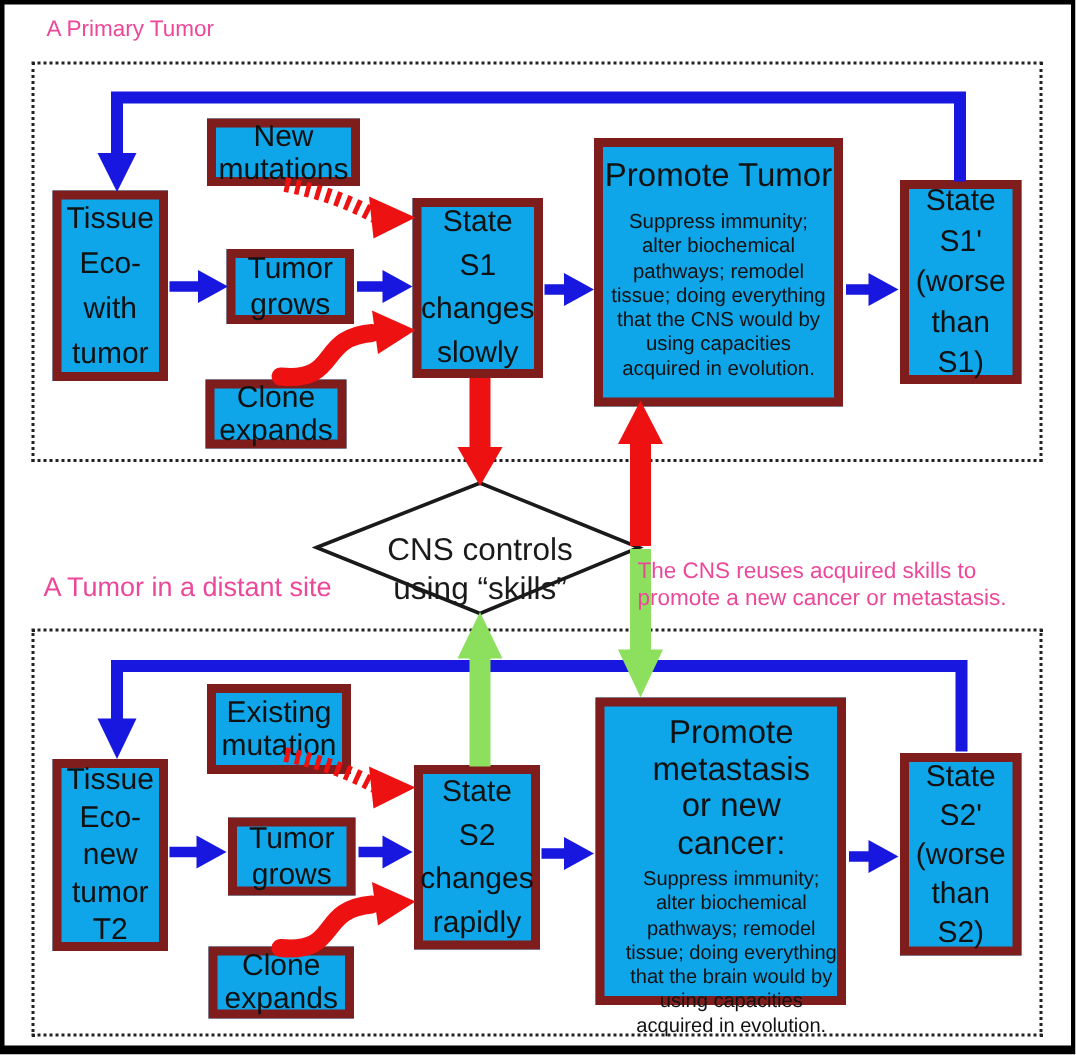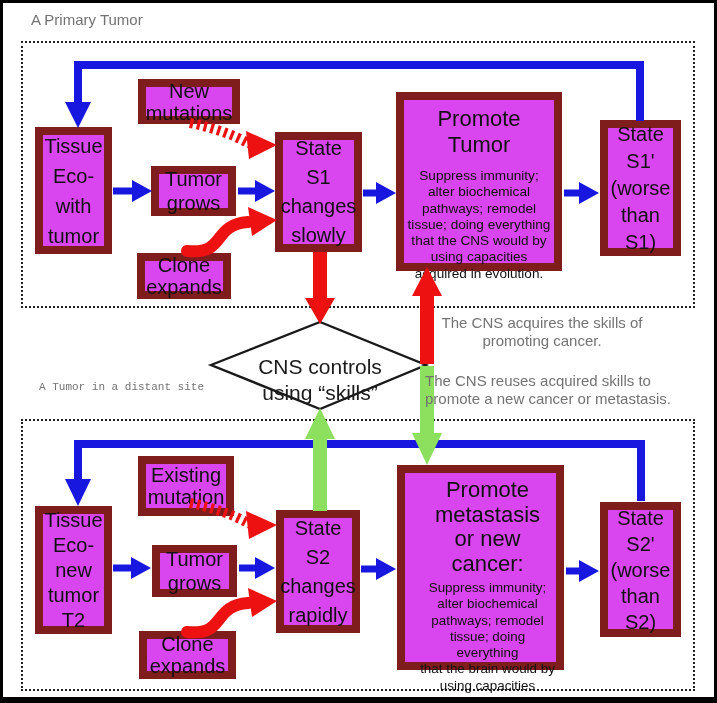--- a/index.html
+++ b/index.html
@@ -10,35 +10,35 @@
     background:#ffffff;
     border:3px solid #000;
     border-bottom-width:6px;
     font-family:"Liberation Sans", sans-serif;
     color:#111;
     overflow:hidden;
   }
   .box {
     position:absolute;
     box-sizing:border-box;
-    background:#d946ef;
-    border:8px solid #7f1d1d;
+    background:#0ea5e9;
+    border:6px solid #7f1d1d;
     display:flex;
     flex-direction:column;
     align-items:center;
     justify-content:center;
     text-align:center;
     white-space:pre-line;
     z-index:2;
   }
   .lbl {
     position:absolute;
     white-space:pre-line;
     z-index:4;
-    color:#737373;
+    color:#ec4899;
   }
   .dashed-rect {
     position:absolute;
     box-sizing:border-box;
     border:2px dotted #222;
     z-index:1;
   }
   #arrow-layer {
     position:absolute;
     left:0; top:0;
@@ -57,21 +57,21 @@
 </style>
 </head>
 <body>
 
 <div id="canvas">
 
   <div class="dashed-rect" style="left:18px; top:38px; width:674px; height:267px;"></div>
   <div class="dashed-rect" style="left:18px; top:416px; width:674px; height:272px;"></div>
 
   <div class="lbl" style="left:28px; top:8px; font-size:15px;">A Primary Tumor</div>
-  <div class="lbl" style="left:36px; top:378px; font-size:11px;font-family:Liberation Mono, monospace;">A Tumor in a distant site</div>
+  <div class="lbl" style="left:26px; top:378px; font-size:18px;">A Tumor in a distant site</div>
 
   <div class="box" style="left:32px; top:124px; width:77px; height:127px; font-size:20px; line-height:30px;">Tissue
 Eco-
 with
 tumor</div>
   <div class="box" style="left:135px; top:76px; width:102px; height:45px; font-size:20px; line-height:22px;">New
 mutations</div>
   <div class="box" style="left:148px; top:163px; width:85px; height:50px; font-size:20px; line-height:24px;">Tumor
 grows</div>
   <div class="box" style="left:134px; top:250px; width:94px; height:46px; font-size:20px; line-height:22px;">Clone
@@ -126,22 +126,20 @@
 using capacities
 acquired in evolution.</div>
   </div>
 
   <div class="box" style="left:597px; top:499px; width:81px; height:135px; font-size:20px; line-height:26px;">State
 S2'
 (worse
 than
 S2)</div>
 
-  <div class="lbl" style="left:430px; top:311px; width:218px; text-align:center; font-size:15px; line-height:18px;">The CNS acquires the skills of
-promoting cancer.</div>
   <div class="lbl" style="left:422px; top:369px; width:274px; text-align:left; font-size:15px; line-height:18px;">The CNS reuses acquired skills to
 promote a new cancer or metastasis.</div>
 
   <div class="diamond-text" style="left:229px; top:351px; width:176px;">CNS controls
 using “skills”</div>
 
   <svg id="arrow-layer" width="717" height="703" viewBox="0 0 717 703">
 
     <g>
       <polyline points="637,118 637,62 75,62 75,101" fill="none" stroke="#1717e0" stroke-width="8"></polyline>

